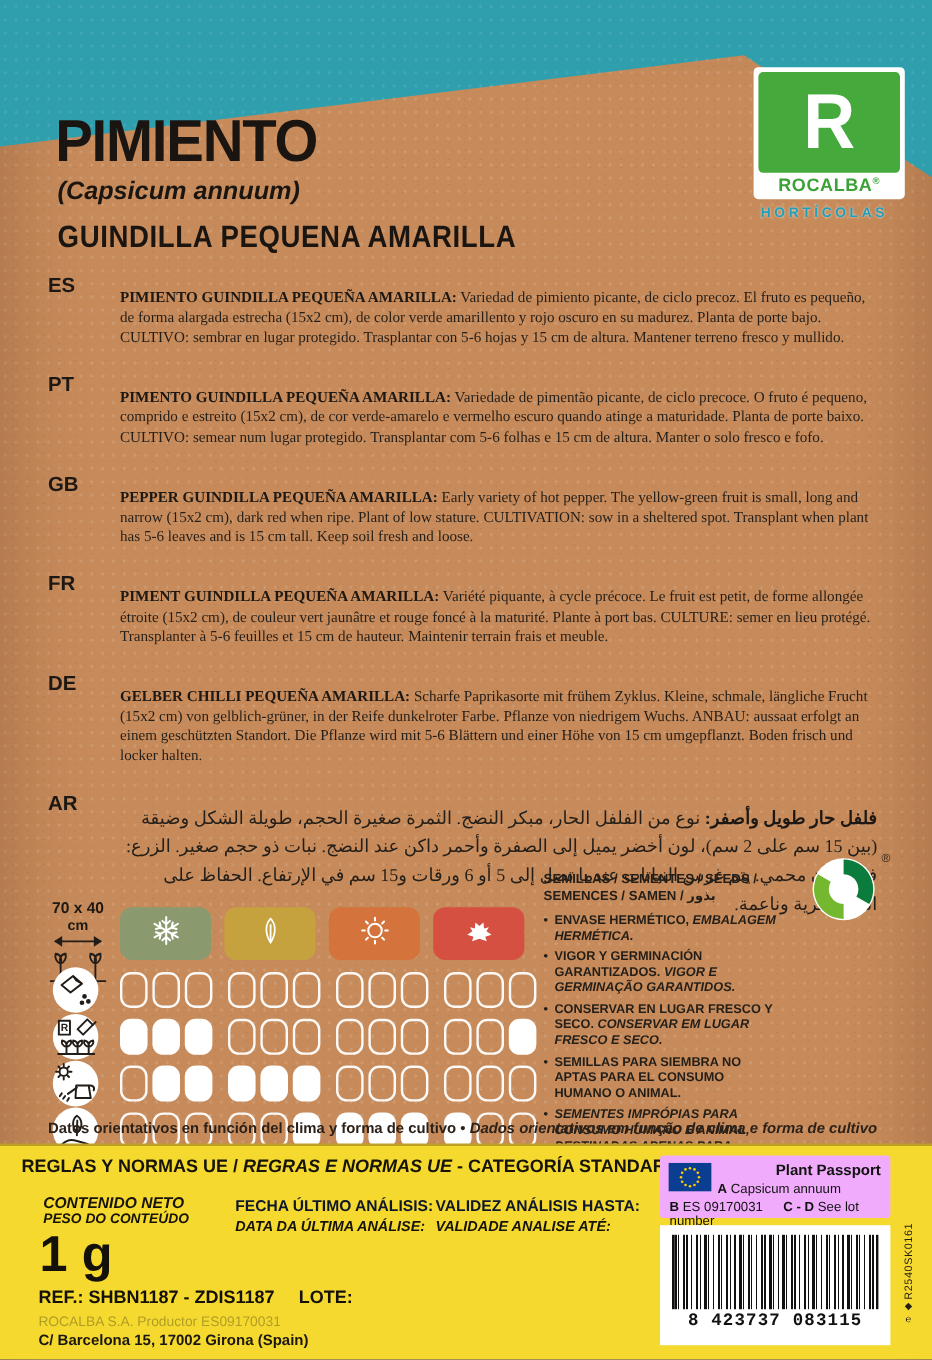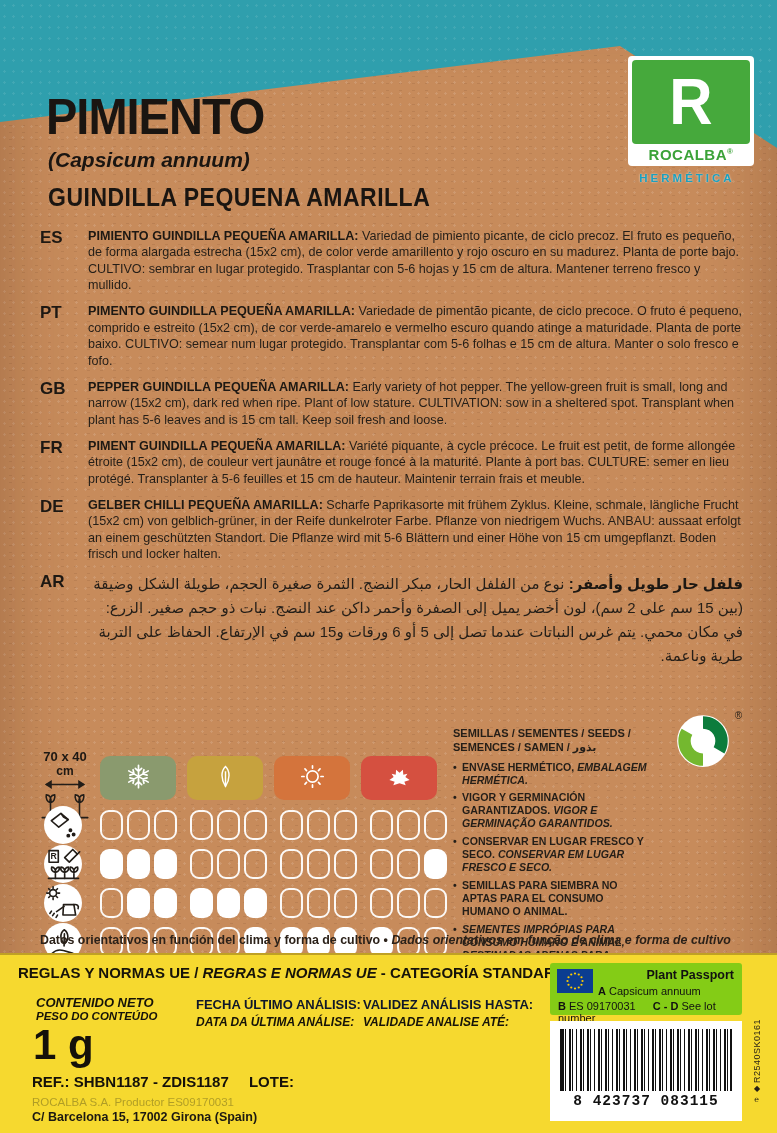--- a/index.html
+++ b/index.html
@@ -31,21 +31,21 @@
   .title{position:absolute;left:46px;top:88px;margin:0;font-size:47px;font-weight:bold;
     letter-spacing:-1px;color:#1a1511;z-index:2;transform:scaleY(1.05);transform-origin:left top;}
   .latin{position:absolute;left:48px;top:148px;font-size:21px;font-weight:bold;
     font-style:italic;color:#1a1511;z-index:2;}
   .variety{position:absolute;left:48px;top:182px;font-size:23px;font-weight:bold;
     letter-spacing:.5px;color:#1a1511;z-index:2;transform:scaleY(1.12);transform-origin:left top;}
   
   #desc-list{position:absolute;left:40px;top:228px;right:34px;}
   .desc-row{display:flex;margin-bottom:10px;}
   .desc-row .lang{width:48px;flex:0 0 48px;font-size:17px;font-weight:bold;color:#1d1813;}
-  .desc-row p{margin:0;font-size:12.6px;line-height:1.3;color:#241e18;}
+  .desc-row p{margin:12px;font-size:12.6px;line-height:1.3;color:#241e18;font-family:Liberation Serif, serif;}
   .desc-row p b{color:#1d1813;}
   .desc-row.ar p{font-size:15px;line-height:1.58;text-align:right;}
   
   .icons-section{position:absolute;left:34px;top:748px;width:420px;height:230px;}
   .spacing-block{position:absolute;left:0;top:2px;width:62px;text-align:center;color:#1d1813;}
   .spacing-text{font-size:13px;font-weight:bold;line-height:1.05;}
   .spacing-unit{font-size:12px;font-weight:bold;}
   #season-row{position:absolute;left:66px;top:8px;display:flex;gap:11px;}
   .season{width:76px;height:44px;border-radius:10px;display:flex;align-items:center;justify-content:center;}
   #calendar{position:absolute;left:0;top:62px;}
@@ -83,21 +83,21 @@
   .net-value{position:absolute;left:33px;top:66px;font-size:42px;font-weight:bold;color:#14110a;}
   .ref-line{position:absolute;left:32px;top:118px;font-size:15px;font-weight:bold;color:#14110a;}
   .ref-line .lot{margin-left:16px;}
   .producer{position:absolute;left:32px;top:141px;font-size:11.5px;color:rgba(40,40,20,.34);}
   .address{position:absolute;left:32px;top:155px;font-size:12.5px;font-weight:bold;color:#1b1812;}
   .col-analysis{position:absolute;left:196px;top:42px;}
   .col-validity{position:absolute;left:363px;top:42px;}
   .col-h{font-size:13px;font-weight:bold;color:#0f172a;}
   .col-h-pt{font-size:12px;font-weight:bold;font-style:italic;color:#161309;margin-top:3px;}
   
-  .passport{position:absolute;left:550px;top:8px;width:192px;height:52px;background:#84cc16;
+  .passport{position:absolute;left:550px;top:8px;width:192px;height:52px;background:#f0abfc;
     border-radius:3px;}
   .pp-flag{position:absolute;left:7px;top:6px;}
   .pp-title{position:absolute;right:8px;top:5px;font-size:12.5px;font-weight:bold;color:#111;}
   .pp-a{position:absolute;left:48px;top:22px;font-size:11px;color:#111;}
   .pp-b{position:absolute;left:8px;top:37px;font-size:11px;color:#111;}
   .pp-b .cd{margin-left:14px;}
   .pp-b b,.pp-a b{font-weight:bold;}
   
   .barcode-box{position:absolute;left:550px;top:66px;width:192px;height:100px;background:#fff;}
   .bars{margin:8px 10px 0;height:62px;border-left:2px solid #111;border-right:2px solid #111;
@@ -118,21 +118,21 @@
 <div class="page">
 
   <div class="teal"></div>
 
   <div class="logo-box">
     <div class="logo-square">
       <span class="logo-r">R</span>
     </div>
     <div class="logo-word"><span>ROCALBA</span><sup>®</sup></div>
   </div>
-  <div class="logo-tagline">HERMÉTICA</div>
+  <div class="logo-tagline">HORTÍCOLAS</div>
 
   <h1 class="title">PIMIENTO</h1>
   <div class="latin">(Capsicum annuum)</div>
   <div class="variety">GUINDILLA PEQUENA AMARILLA</div>
 
   <div id="desc-list">
       <div class="desc-row">
         <span class="lang">ES</span>
         <p><b>PIMIENTO GUINDILLA PEQUEÑA AMARILLA:</b> Variedad de pimiento picante, de ciclo precoz. El fruto es pequeño, de forma alargada estrecha (15x2 cm), de color verde amarillento y rojo oscuro en su madurez. Planta de porte bajo. CULTIVO: sembrar en lugar protegido. Trasplantar con 5-6 hojas y 15 cm de altura. Mantener terreno fresco y mullido.</p>
       </div>

